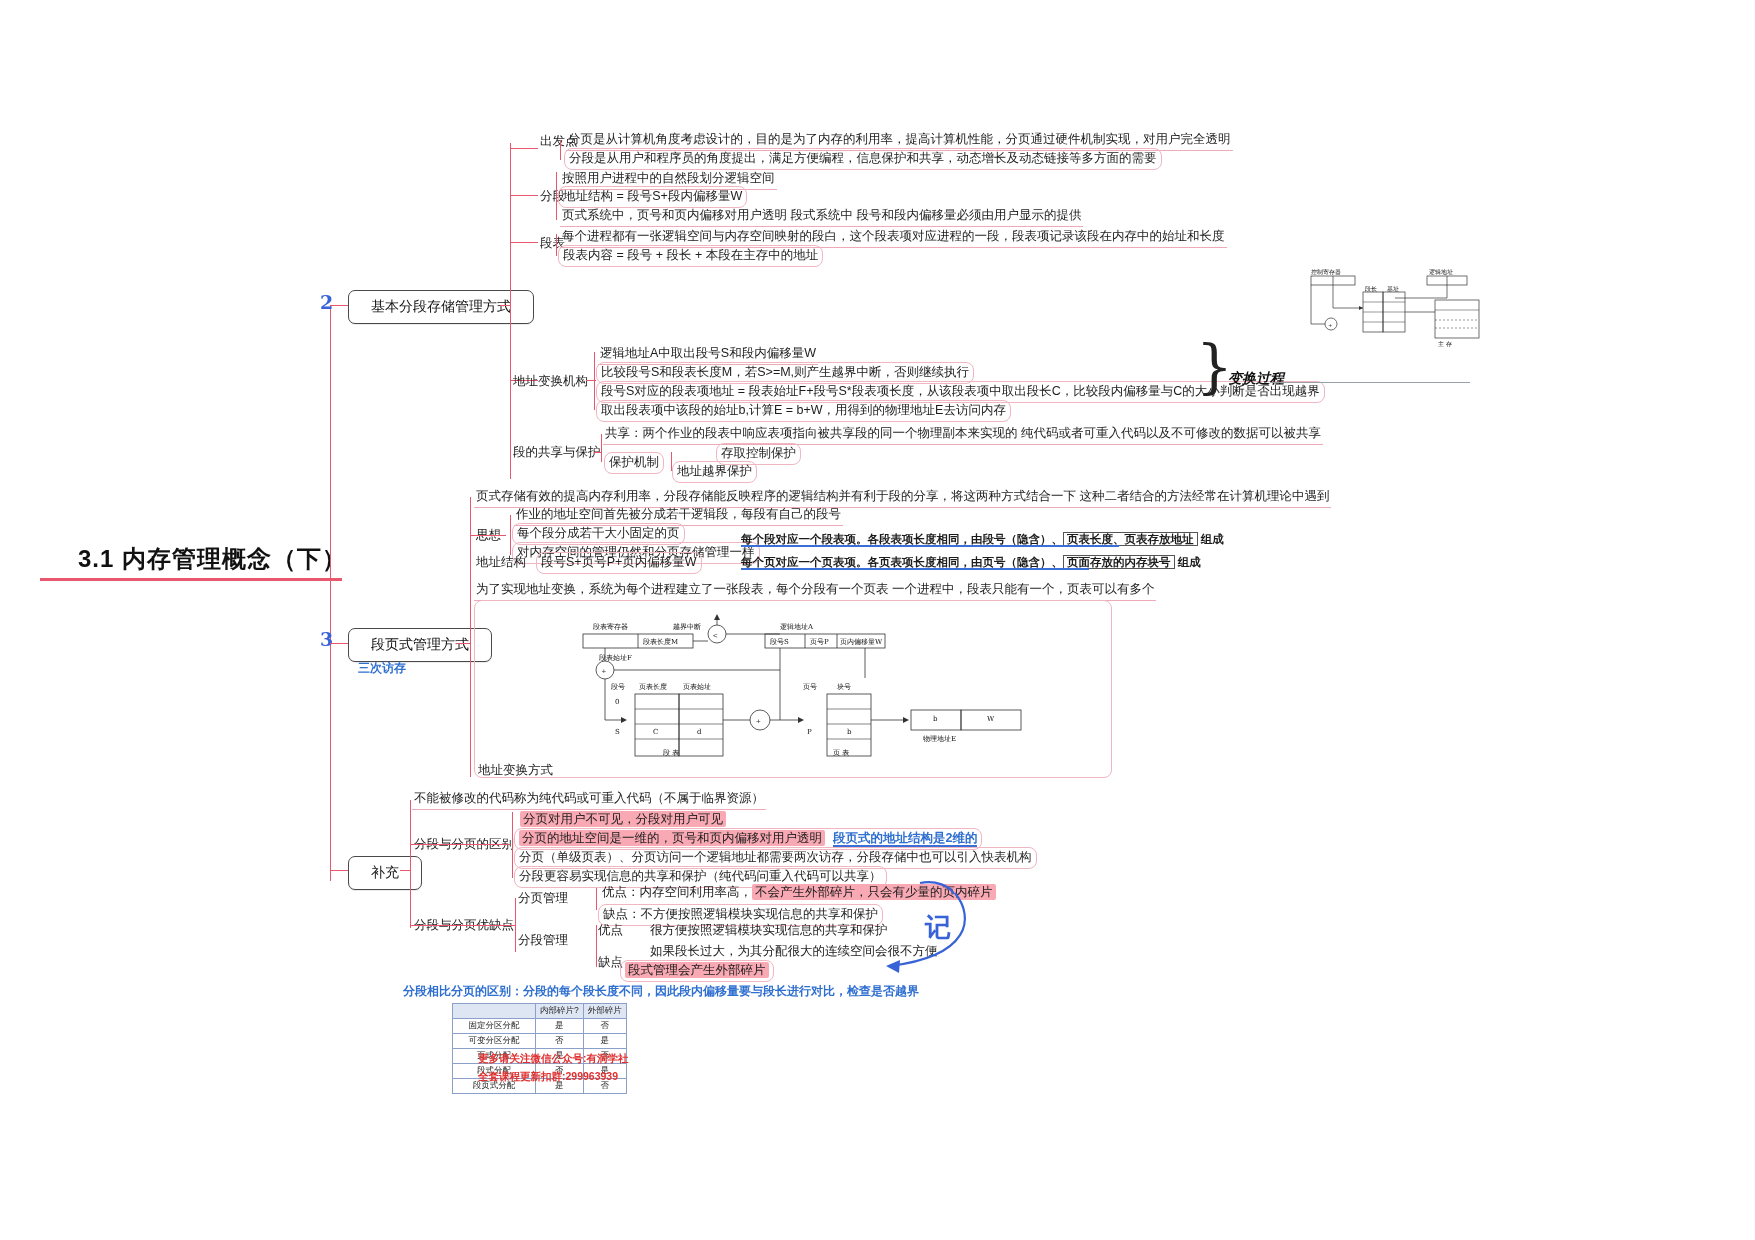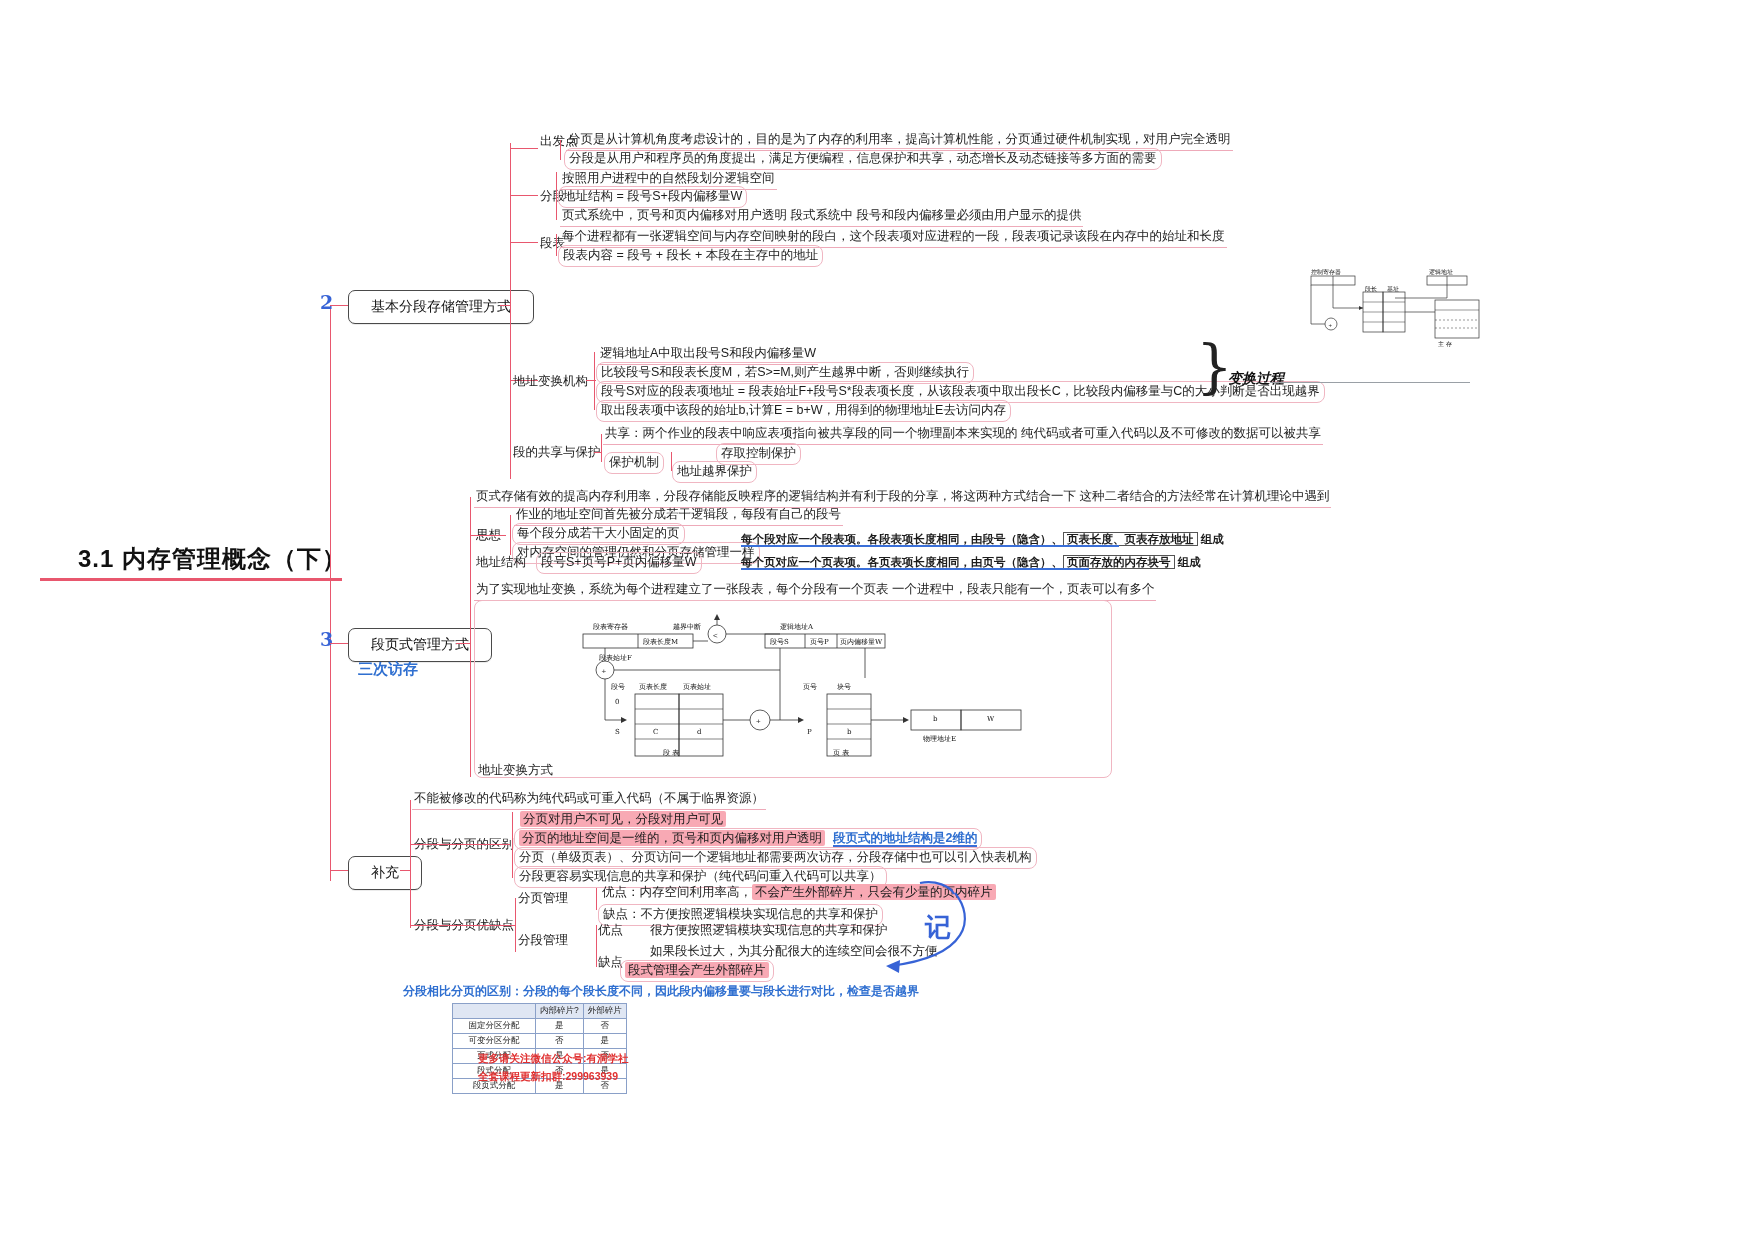--- a/index.html
+++ b/index.html
@@ -164,21 +164,21 @@
     <span class="figtxt sm" style="left:143px;top:72px;">主 存</span>
   </div>
   <div class="abs bigbracket" style="left:1196px;top:338px;">}</div>
   <div class="abs trans-label" style="left:1228px;top:370px;">变换过程</div>
   <div class="abs ln lnh" style="left:1270px;top:382px;width:200px;background:#9aa0a6;height:1px;"></div>
 
   <div class="abs topic" style="left:348px;top:628px;">
     <span>段页式管理方式</span>
   </div>
   <div class="abs hand" style="left:320px;top:628px;font-size:19px;font-weight:700;">3</div>
-  <div class="abs" style="left:358px;top:660px;color:#2f6fd0;font-size:15px;font-weight:700;">三次访存</div>
+  <div class="abs" style="left:358px;top:660px;color:#2f6fd0;font-size:12px;font-weight:700;">三次访存</div>
   <div class="abs ln lnh" style="left:330px;top:643px;width:18px;"></div>
   <div class="abs ln lnh" style="left:456px;top:643px;width:14px;"></div>
   <div class="abs ln lnv" style="left:470px;top:497px;height:280px;"></div>
 
   <div class="abs node plain uline" style="left:474px;top:487px;">页式存储有效的提高内存利用率，分段存储能反映程序的逻辑结构并有利于段的分享，将这两种方式结合一下        这种二者结合的方法经常在计算机理论中遇到</div>
 
   <div class="abs branch-label" style="left:476px;top:527px;">思想</div>
   <div class="abs ln lnh" style="left:470px;top:535px;width:36px;"></div>
   <div class="abs ln lnv" style="left:510px;top:515px;height:40px;"></div>
   <div class="abs node plain uline" style="left:514px;top:505px;">作业的地址空间首先被分成若干逻辑段，每段有自己的段号</div>

